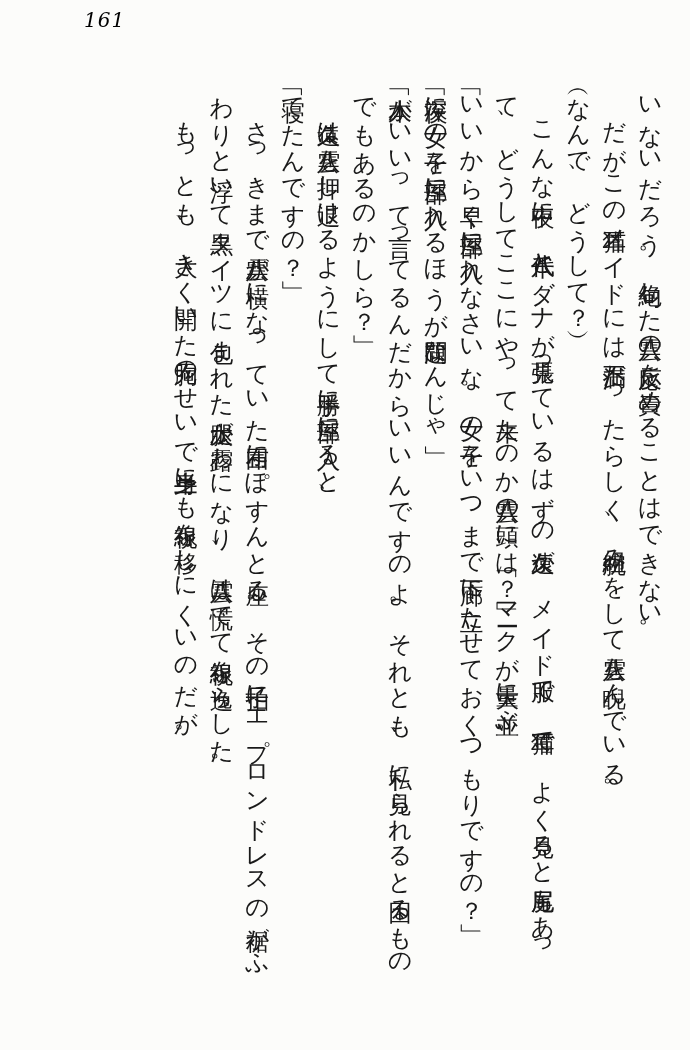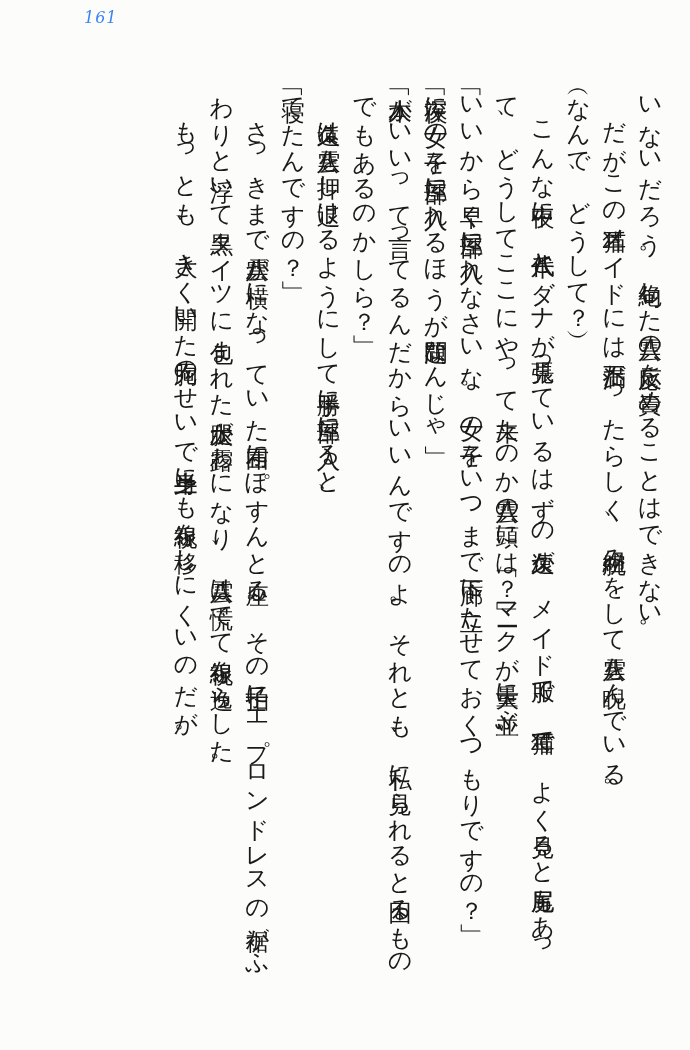--- a/index.html
+++ b/index.html
@@ -8,23 +8,23 @@
     width: 690px;
     height: 1050px;
     background: #fcfcfa;
     overflow: hidden;
     font-family: "DejaVu Serif", serif;
   }
   .page-number {
     position: absolute;
     top: 8px;
     left: 84px;
-    font-size: 16px;
+    font-size: 20px;
     font-style: italic;
-    color: #3b82f6;
+    color: #000000;
     letter-spacing: 1px;
   }
   .text-block {
     position: absolute;
     top: 81px;
     right: 23px;
     width: 614px;
     height: 902px;
     writing-mode: vertical-rl;
     text-orientation: mixed;

